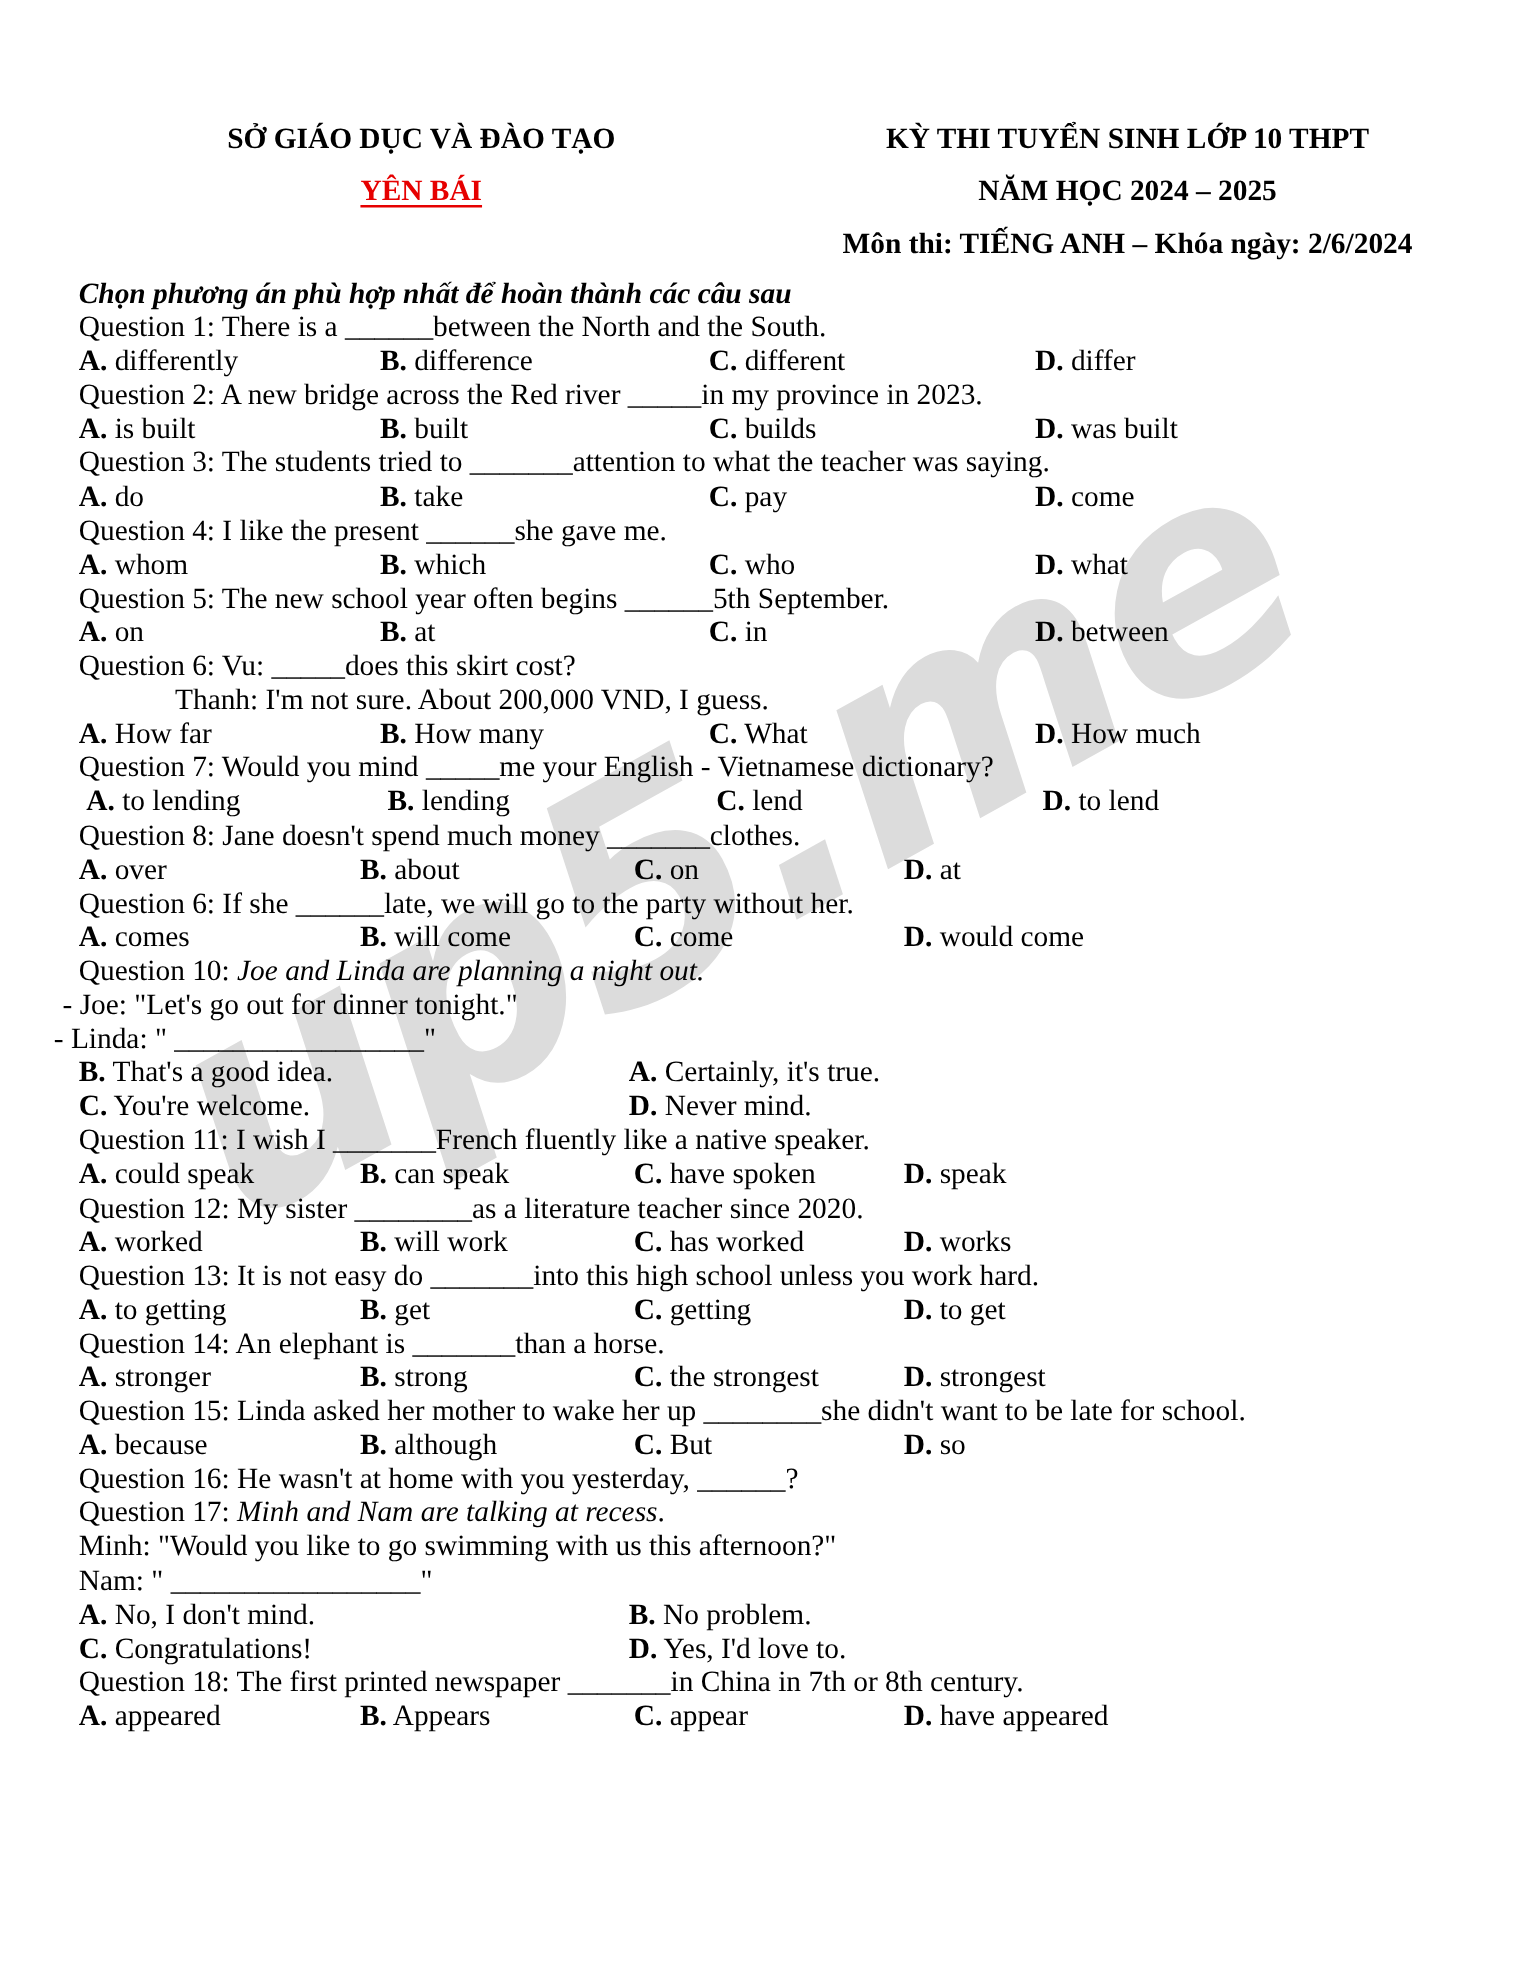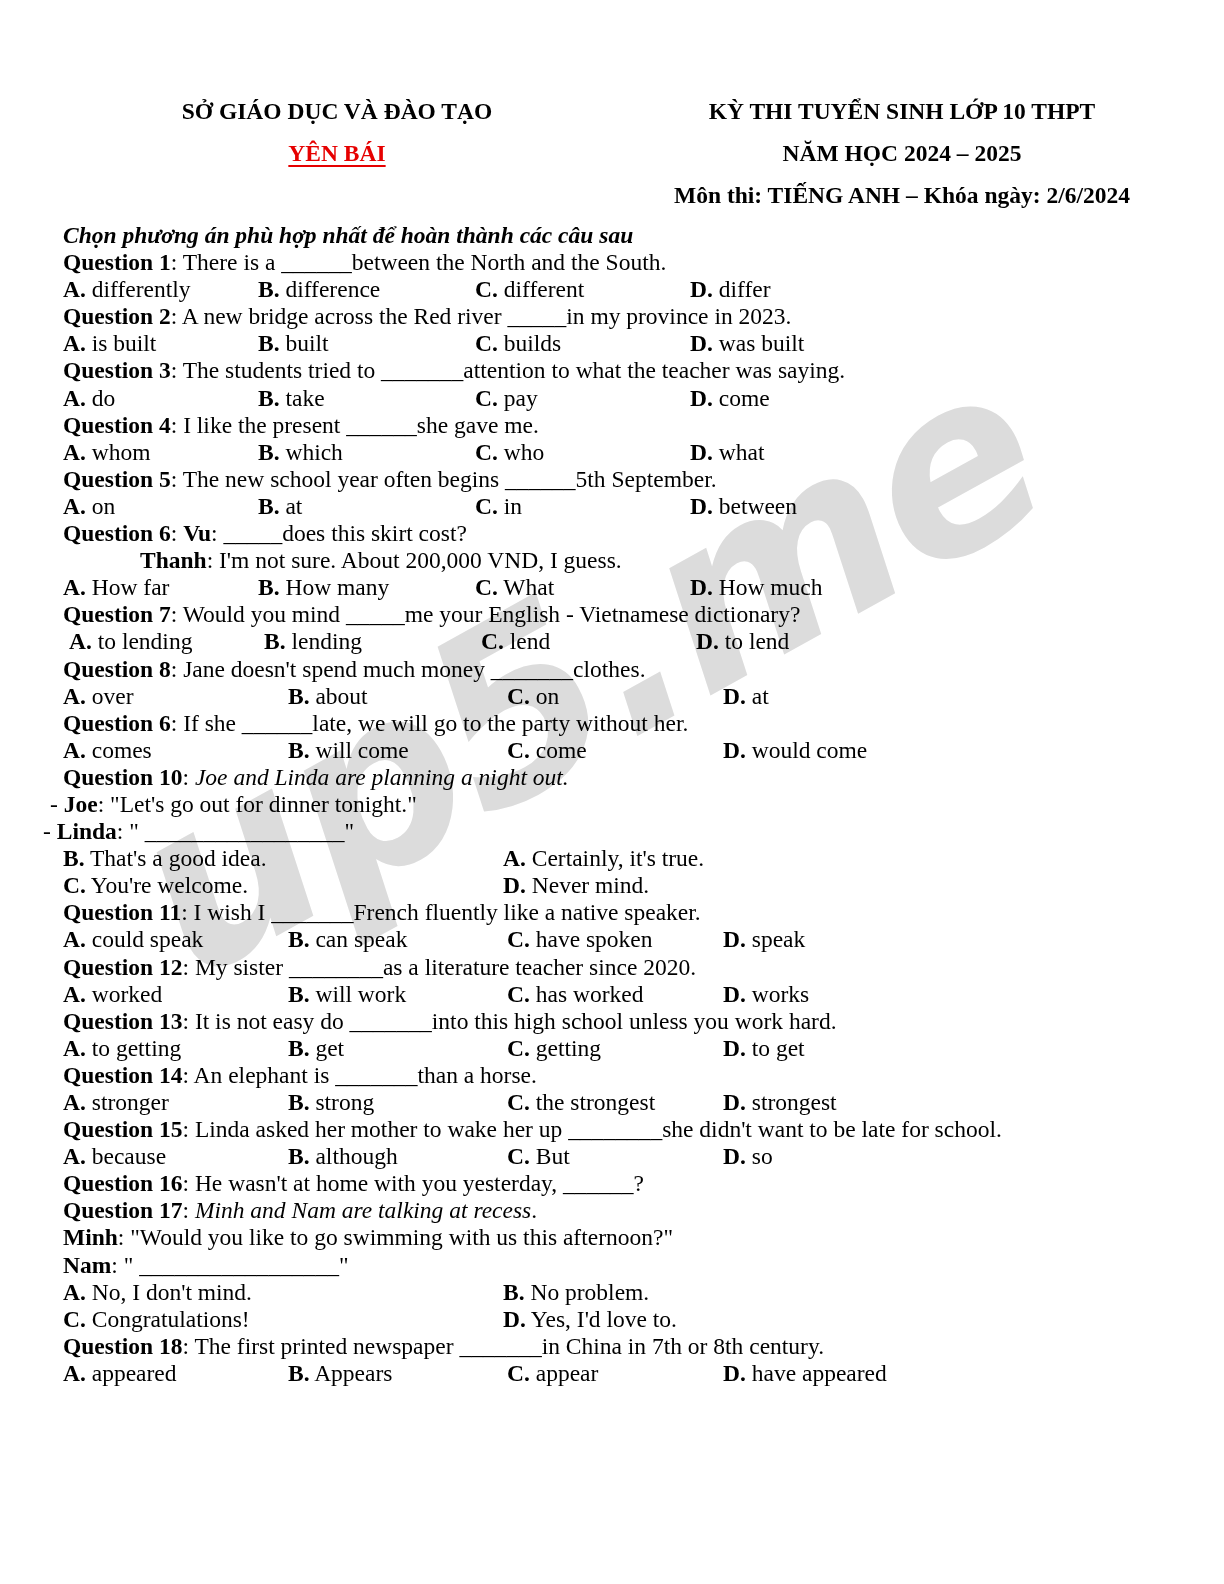--- a/index.html
+++ b/index.html
@@ -20,25 +20,25 @@
   .h-right { width:480px; text-align:center; }
   .h-line  { line-height:42px; font-size:23.5px; font-weight:bold;margin-left:24px; }
   .red-underline {
     color:#e60000; text-decoration:underline; text-decoration-thickness:2px;
     text-underline-offset:4px;
   }
   .h-line .plain { font-weight:bold; }
   .content { position:relative; z-index:1; padding:6px 40px 0 63px; }
   .line { line-height:27.1px; font-size:23.5px; white-space:pre-wrap; }
   .seg-n { font-weight:normal; }
-  .seg-b { font-weight:bold; }
+  .seg-b { font-weight:normal; }
   .seg-i { font-style:italic; }
   .seg-bi { font-weight:bold; font-style:italic; }
   .opts-row { display:grid; }
-  .grid-a   { grid-template-columns:195px 217px 215px auto; }
+  .grid-a   { grid-template-columns:195px 217px 215px auto;gap:46px; }
   .grid-b   { grid-template-columns:225px 219px 216px auto; }
   .grid-two { grid-template-columns:440px auto; }
   .opt b { font-weight:bold; }
 </style>
 </head>
 <body>
 
 <div class="page">
 
   <div class="watermark" style="color: rgb(220, 220, 220);">up5.me</div>

